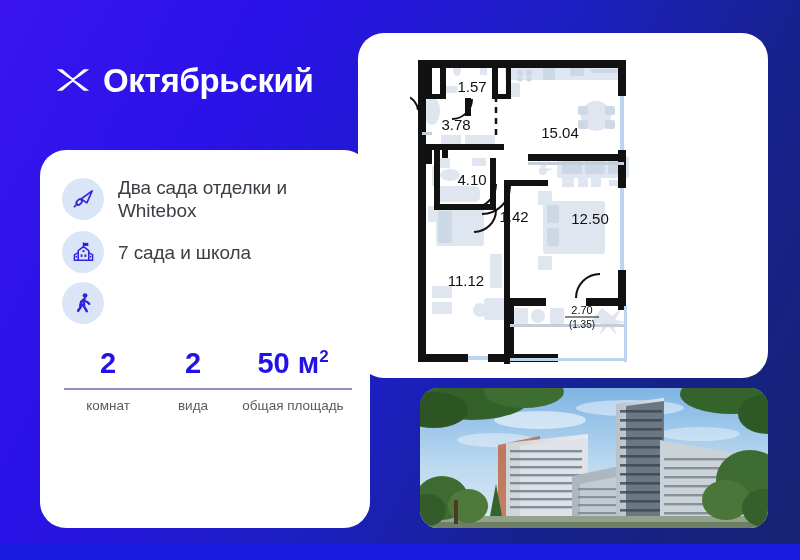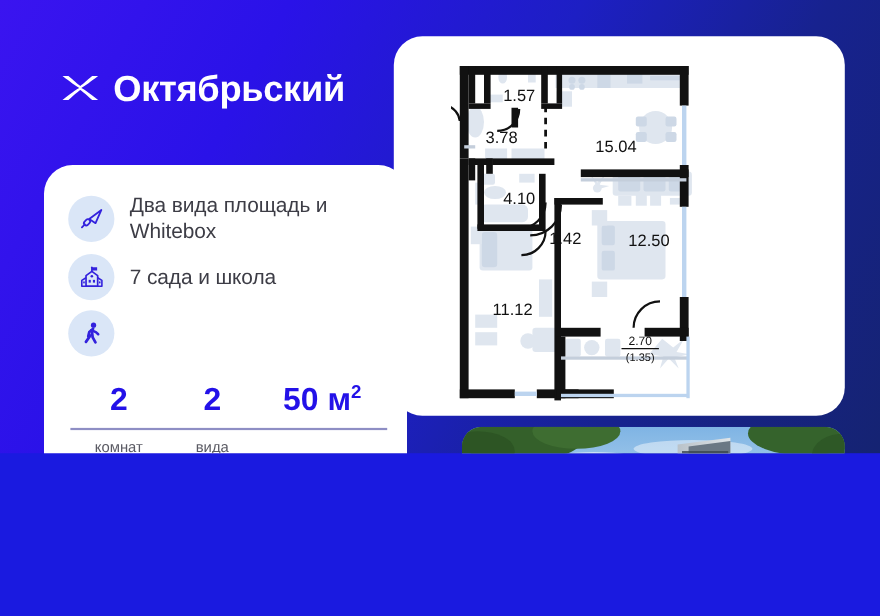--- a/index.html
+++ b/index.html
@@ -2,21 +2,21 @@
 <html><head>
 <meta charset="utf-8">
 <style>
   html,body{margin:0;padding:0;}
   body{
     width:800px;height:560px;overflow:hidden;
     font-family:"Liberation Sans",sans-serif;
     background:#1a1ae0;
   }
   #stage{
-    position:relative;width:800px;height:412px;overflow:hidden;
+    position:relative;width:800px;height:544px;overflow:hidden;
     background:linear-gradient(118deg,#3a14f0 0%,#2a12e8 26%,#1d1fc4 52%,#17228f 74%,#152372 100%);
   }
   
   .logo-wrap{
     position:absolute;left:55px;top:62px;display:flex;align-items:center;gap:12px;
   }
   .logo-mark{width:36px;height:36px;flex:none;}
   .logo-text{
     color:#fff;font-size:33px;font-weight:700;letter-spacing:-0.3px;line-height:1;
     white-space:nowrap;
@@ -230,21 +230,21 @@
     <div class="features">
 
       <div class="feature">
         <div class="f-icon">
           <svg width="25" height="25" viewBox="0 0 26 26">
             <path d="M10.5 12.5 L22 4 L16.5 16.5 Z" fill="none" stroke="#3322dd" stroke-width="1.7" stroke-linejoin="round"></path>
             <rect x="5.2" y="13.6" width="6.4" height="4.3" rx="2.1" transform="rotate(-45 8.4 15.7)" fill="none" stroke="#3322dd" stroke-width="1.7"></rect>
             <path d="M6.4 17.6 L3.6 20.4" stroke="#3322dd" stroke-width="1.7" stroke-linecap="round"></path>
           </svg>
         </div>
-        <div class="f-text">Два вида площадь и Whitebox</div>
+        <div class="f-text">Два сада отделки и Whitebox</div>
       </div>
 
       <div class="feature">
         <div class="f-icon">
           <svg width="25" height="25" viewBox="0 0 26 26">
             <path d="M13 3 L13 7" stroke="#3322dd" stroke-width="1.5" stroke-linecap="round"></path>
             <path d="M13 3 h5 v3.2 h-5 z" fill="#3322dd"></path>
             <path d="M13 7 L7.5 11 L7.5 21 L18.5 21 L18.5 11 Z" fill="none" stroke="#3322dd" stroke-width="1.6" stroke-linejoin="round"></path>
             <path d="M7.5 13 L3.5 15.5 L3.5 21 L7.5 21" fill="none" stroke="#3322dd" stroke-width="1.5" stroke-linejoin="round"></path>
             <path d="M18.5 13 L22.5 15.5 L22.5 21 L18.5 21" fill="none" stroke="#3322dd" stroke-width="1.5" stroke-linejoin="round"></path>
@@ -274,20 +274,21 @@
     <div class="stats">
       <div class="stat-values">
         <div class="sv sv-1">2</div>
         <div class="sv sv-2">2</div>
         <div class="sv sv-3"><span>50 м</span><span class="sup">2</span></div>
       </div>
       <div class="stat-rule"></div>
       <div class="stat-labels">
         <div class="sl sl-1">комнат</div>
         <div class="sl sl-2">вида</div>
+        <div class="sl sl-3">общая площадь</div>
       </div>
     </div>
 
   </div>
 
   <div class="photo">
     <svg width="348" height="140" viewBox="0 0 348 140">
       <defs>
         <linearGradient id="sky" x1="0" y1="0" x2="0" y2="1">
           <stop offset="0%" stop-color="#7fb4e4"></stop>

